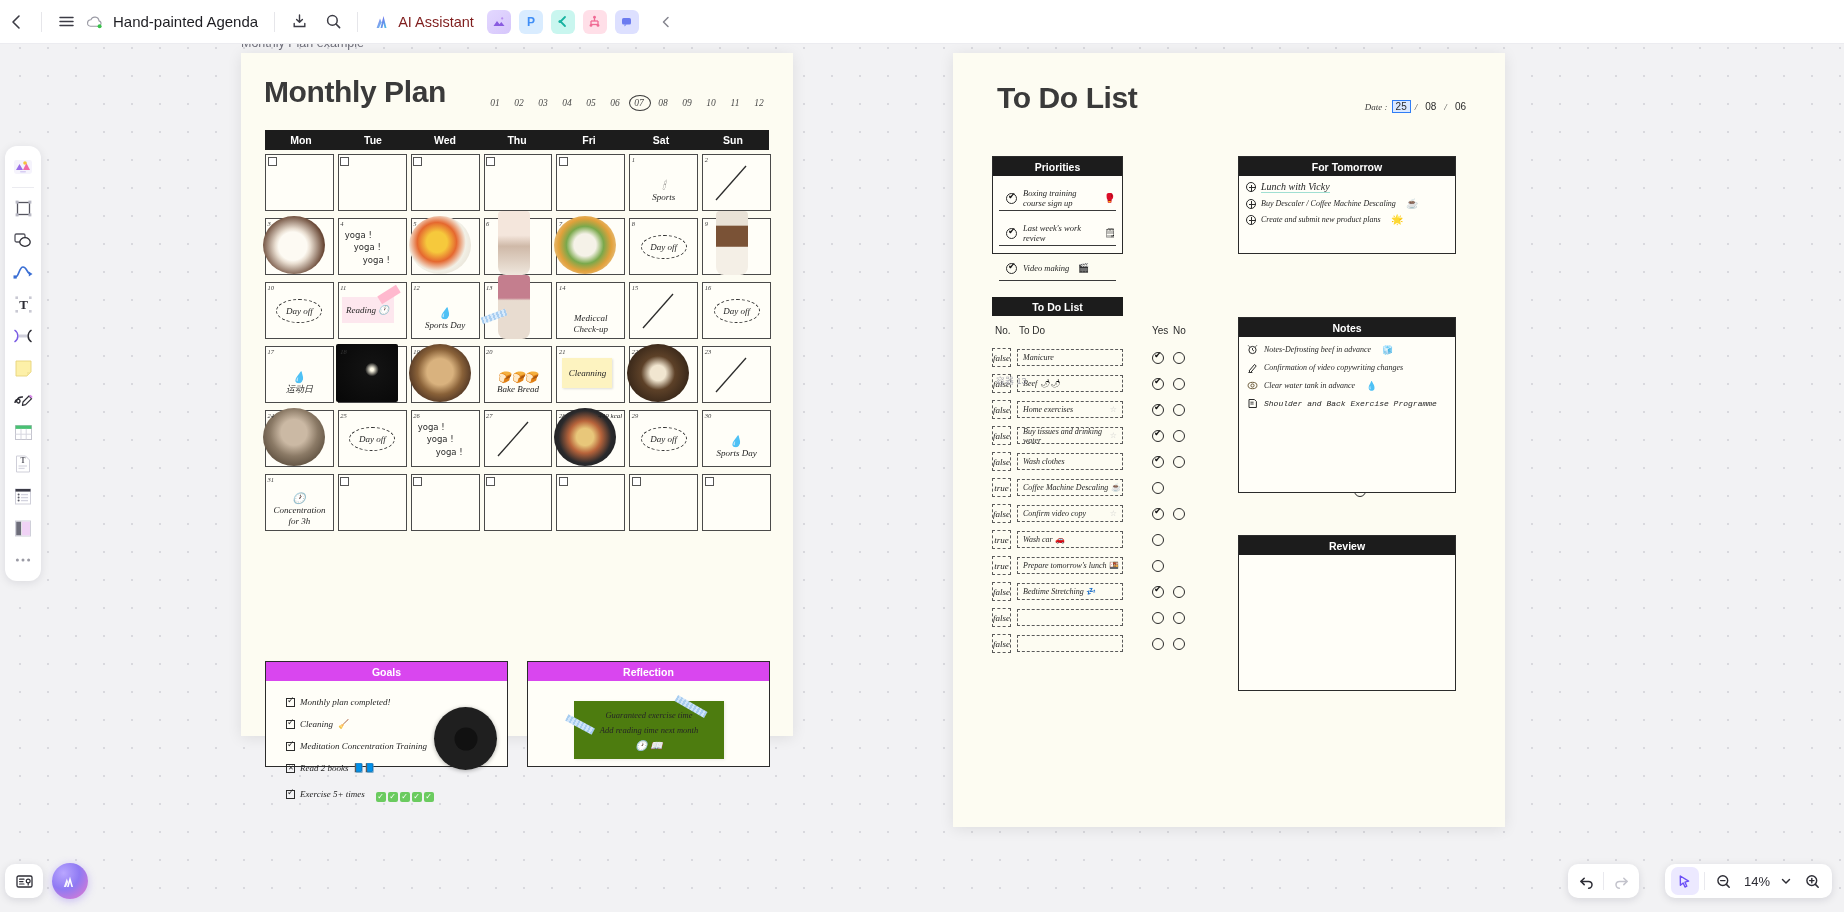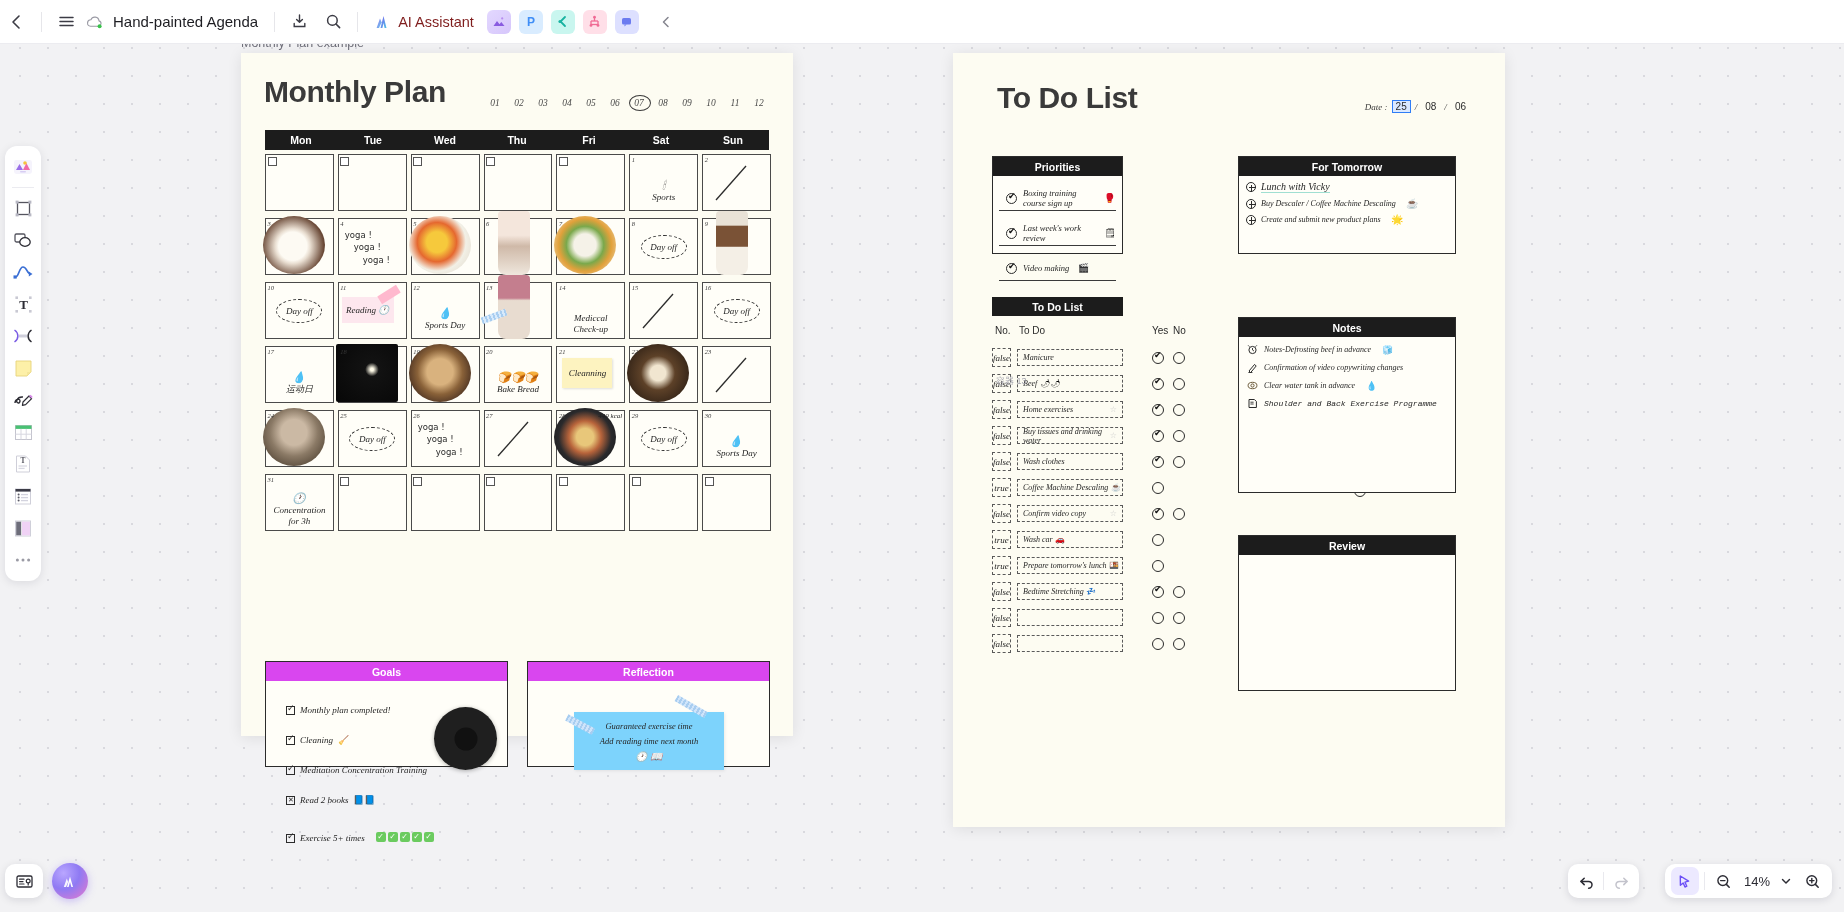--- a/index.html
+++ b/index.html
@@ -115,36 +115,36 @@
     position:absolute;left:3px;top:14px;width:52px;height:26px;background:#fde7ee;
     display:flex;align-items:center;justify-content:center;
     font-family:"Liberation Serif",serif;font-style:italic;font-size:9px;color:#262626;
   }
   .pinknote:before{content:"";position:absolute;right:-6px;top:-7px;width:22px;height:9px;background:#ffb9ce;transform:rotate(-32deg);}
   
   .panel{position:absolute;border:1.2px solid #2b2b2b;background:#fffef8;}
   .panel-hd{height:19px;background:#d946ef;color:#fff;font-size:10.5px;font-weight:bold;display:flex;align-items:center;justify-content:center;}
   #goals{left:24px;top:608px;width:243px;height:106px;}
   #reflection{left:286px;top:608px;width:243px;height:106px;}
-  .goal-row{display:flex;align-items:flex-end;gap:5px;margin:20px 0 0 8px;padding-left:12px;}
+  .goal-row{display:flex;align-items:center;gap:5px;margin:12px 0 0 8px;padding-left:12px;}
   .gcheck{width:9px;height:9px;border:1.1px solid #2b2b2b;position:relative;flex:none;}
   .gcheck:after{content:"✓";position:absolute;left:0px;top:-4px;font-size:9px;color:#2b2b2b;}
   .gcheck.x:after{content:"✕";font-size:7px;left:1px;top:-1px;}
   .gtxt{font-family:"Liberation Serif",serif;font-style:italic;font-size:9px;color:#262626;white-space:nowrap;}
   #vinyl{
     position:absolute;right:10px;top:26px;width:63px;height:63px;border-radius:50%;
     background:radial-gradient(circle at 50% 50%, #2c2c2c 0 16%, #161616 17% 22%, #1f1f1f 23% 100%);
     box-shadow:0 1px 4px rgba(0,0,0,.3);
   }
   #vinyl:after{content:"";position:absolute;left:50%;top:50%;transform:translate(-50%,-50%);
     width:23px;height:23px;border-radius:50%;background:#111;}
   .chk-green{display:inline-block;width:10px;height:10px;background:#6bcb5f;color:#fff;font-size:8px;
     line-height:10px;text-align:center;border-radius:2px;margin-right:2px;}
   #refl-note{
-    position:absolute;left:46px;top:31px;width:150px;height:58px;background:#7dd3fc;
+    position:absolute;left:46px;top:20px;width:150px;height:58px;background:#4d7c0f;
     display:flex;flex-direction:column;align-items:center;justify-content:center;gap:5px;
     box-shadow:1px 1px 3px rgba(0,0,0,.08);
   }
   #refl-note div{font-family:"Liberation Serif",serif;font-style:italic;font-size:8.5px;color:#262626;}
   
   #sheet-todo{ left:953px; top:53px; width:552px; height:774px; }
   #td-title{position:absolute;left:44px;top:28px;font-size:30px;font-weight:bold;color:#3a3a3a;letter-spacing:-0.4px;}
   #td-date{position:absolute;right:36px;top:48px;display:flex;align-items:center;gap:5px;
     font-family:"Liberation Serif",serif;font-size:9px;font-style:italic;color:#3a3a3a;}
   #td-date .dv{font-size:10px;font-style:normal;font-family:"Liberation Sans",sans-serif;color:#2b2b2b;padding:0 3px;}

